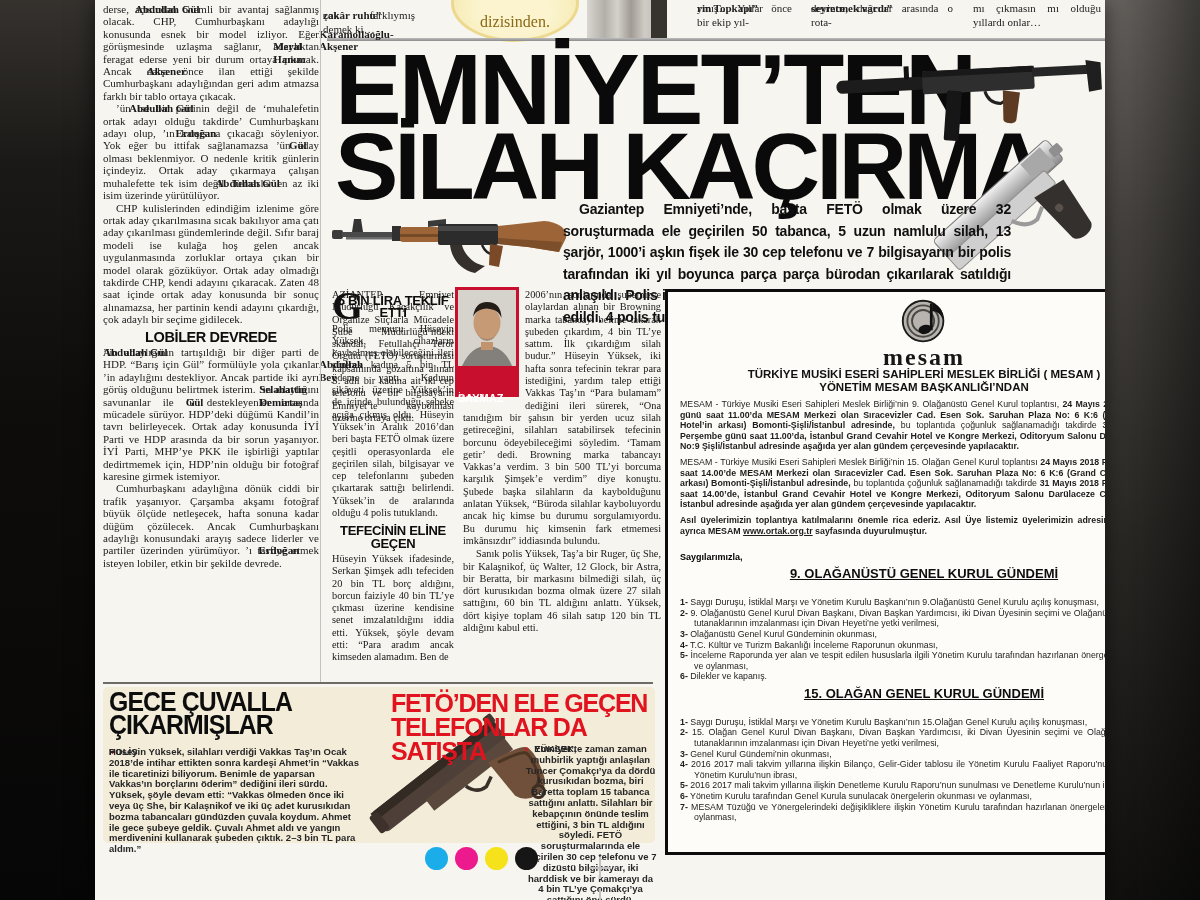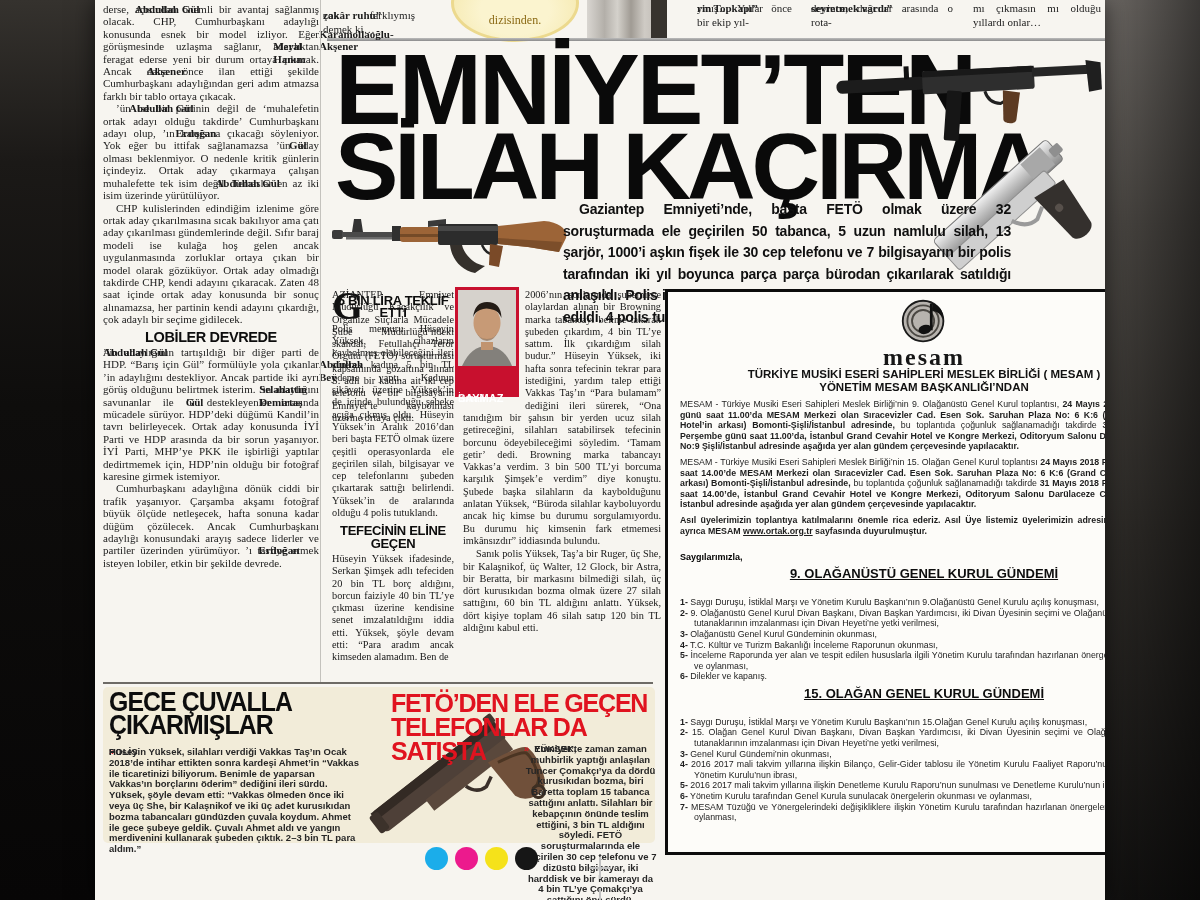--- a/index.html
+++ b/index.html
@@ -19,21 +19,21 @@
   
   .tfrag { font-size:11px; line-height:13.5px; color:#222; text-align:justify; }
   #top-frag1 { left:228px; top:2px;  width:92px;margin-top:7px; }
   #top-frag2 { left:602px; top:2px;  width:95px; }
   #top-frag3 { left:716px; top:2px;  width:142px; }
   #top-frag4 { left:878px; top:2px;  width:128px; }
   #promo-oval { left:356px; top:-36px; width:128px; height:78px; border-radius:50%;
     background:radial-gradient(ellipse at 50% 60%, #fbf4cf 40%, #f3e5a4 100%);
     border:3px solid #ecd98e; }
   #promo-oval .lbl { position:absolute; left:0; right:0; top:46px; text-align:center;
-    font-size:12px; color:#8a6914; }
+    font-size:16px; color:#8a6914; }
   #statue-photo { left:492px; top:0; width:80px; height:38px;
     background:linear-gradient(90deg,#d9d6d1 0%,#b3afa9 22%,#d4d1cb 38%,#a09b94 55%,#cfcbc5 72%,#b7b2ac 100%); }
   #statue-photo .dark { position:absolute; right:0; top:0; width:16px; height:38px; background:#37332e; }
   #top-divider { left:232px; top:38px; width:778px; height:3px;
     background:linear-gradient(180deg,#bcbcbc,#8b8b8b); }
 
   
   .headline { left:240px; color:#0a0a0a; font-family:"Liberation Sans", sans-serif;
     font-weight:bold; white-space:nowrap; line-height:.95; }
   #headline-1 { top:42px;  font-size:100px; letter-spacing:-3px; }

